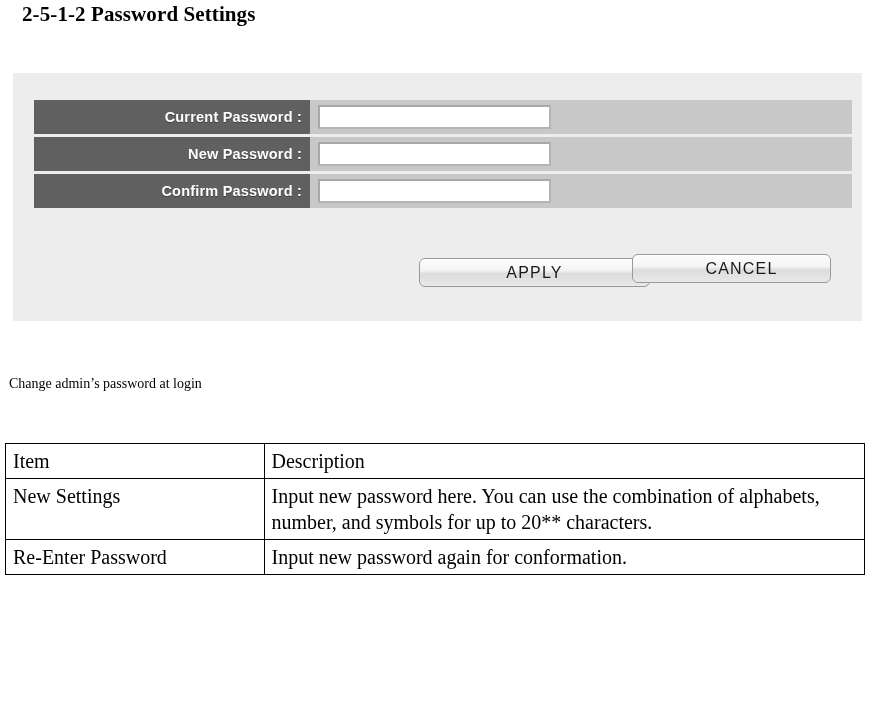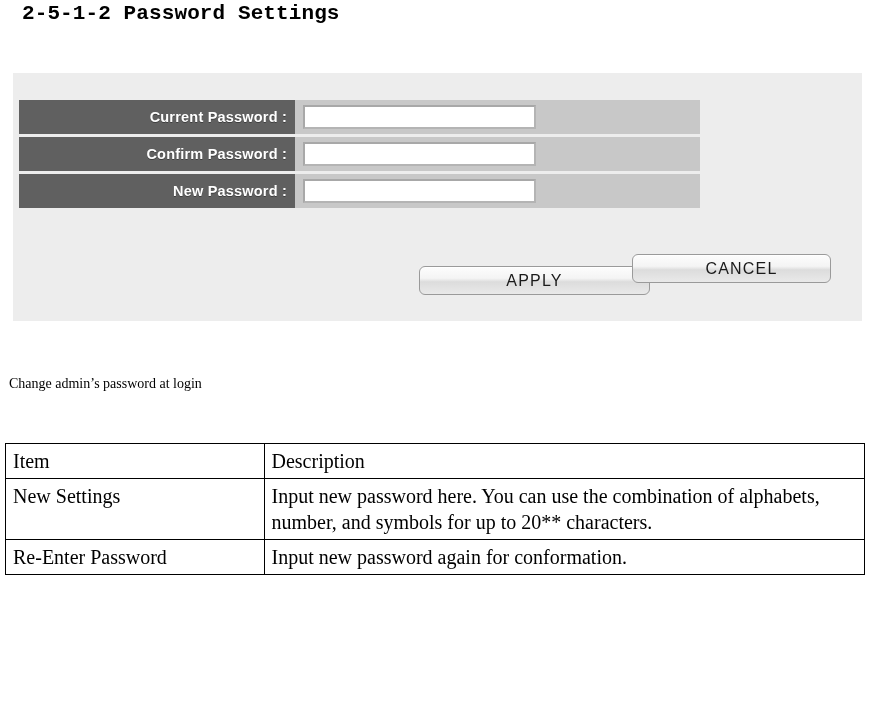--- a/index.html
+++ b/index.html
@@ -15,44 +15,44 @@
     font-family: "Liberation Serif", "DejaVu Serif", serif;
     color: #000000;
     -webkit-font-smoothing: antialiased;
   }
 
   
   .doc-title {
     position: absolute;
     left: 22px;
     top: 0px;
-    font-family: Liberation Mono, monospace;
+    font-family: Liberation Serif, serif;
     font-size: 21px;
     font-weight: bold;
     line-height: 28px;
     letter-spacing: 0.1px;
     white-space: nowrap;
   }
 
   
   .panel {
     position: absolute;
     left: 13px;
     top: 73px;
     width: 849px;
     height: 248px;
     background: #ededed;
     font-family: "Liberation Sans", "DejaVu Sans", sans-serif;
   }
 
   .form-rows {
     position: absolute;
-    left: 6px;
+    left: 21px;
     top: 27px;
-    width: 681px;
+    width: 818px;
   }
 
   .form-row {
     display: flex;
     align-items: stretch;
     height: 34px;
     margin-bottom: 3px;
   }
 
   .row-label {
@@ -115,21 +115,21 @@
     font-size: 16px;
     letter-spacing: 1.2px;
     color: #1a1a1a;
     display: flex;
     align-items: center;
     justify-content: center;
     cursor: pointer;
     padding: 0;
     box-sizing: border-box;
   }
-  .btn-apply  { left: 406px; top: 12px; width: 231px; }
+  .btn-apply  { left: 406px; top: 4px; width: 231px; }
   .btn-cancel { left: 619px; top: 0; width: 199px; padding-left: 20px; }
 
   
   .caption {
     position: absolute;
     left: 9px;
     top: 370px;
     font-size: 14px;
     line-height: 28px;
     font-family: "Liberation Serif", "DejaVu Serif", serif;
@@ -165,28 +165,28 @@
   <div class="form-rows">
 
     <div class="form-row">
       <div class="row-label">Current Password :</div>
       <div class="row-field">
         <input class="text-input" type="password" value="" style="">
       </div>
     </div>
 
     <div class="form-row">
-      <div class="row-label">Confirm Password :</div>
+      <div class="row-label">New Password :</div>
       <div class="row-field">
         <input class="text-input" type="password" value="" style="">
       </div>
     </div>
 
     <div class="form-row">
-      <div class="row-label">New Password :</div>
+      <div class="row-label">Confirm Password :</div>
       <div class="row-field">
         <input class="text-input" type="password" value="" style="">
       </div>
     </div>
 
   </div>
 
   <div class="button-bar">
     <button class="btn btn-apply">APPLY</button>
     <button class="btn btn-cancel">CANCEL</button>

